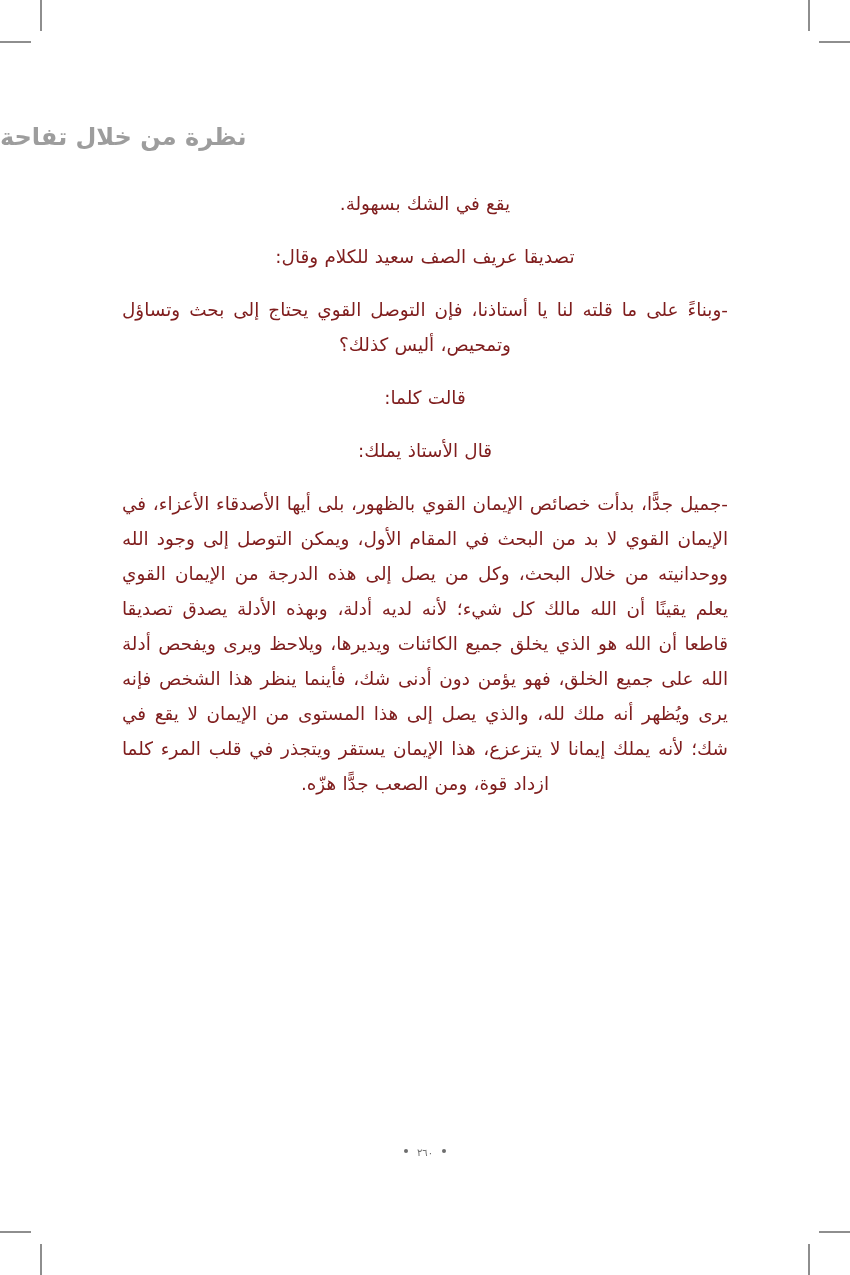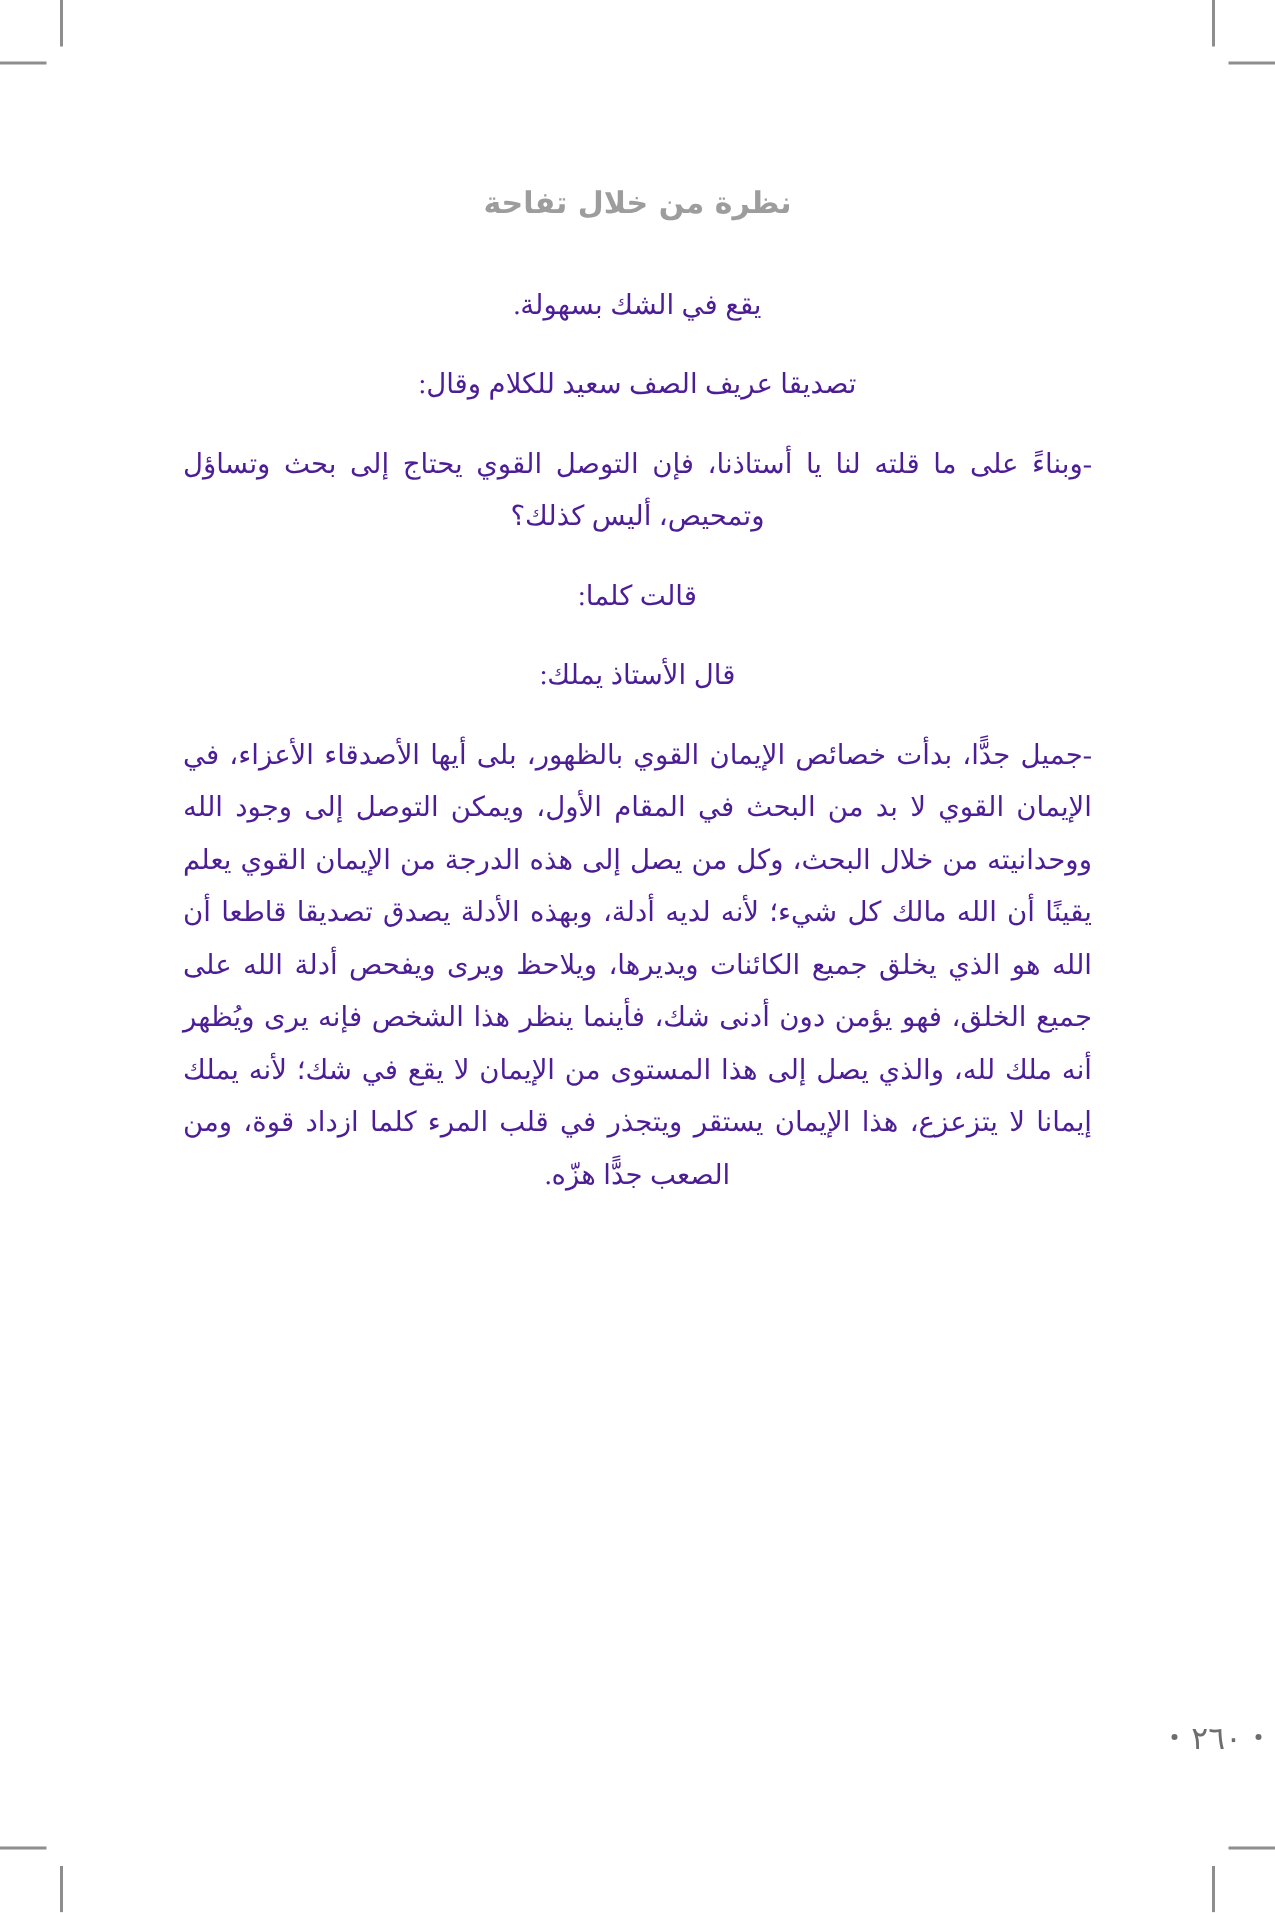--- a/index.html
+++ b/index.html
@@ -35,40 +35,39 @@
   .crop-bl-v { left: 40px;  top: 1244px; height: 31px; }
   .crop-br-h { left: 819px; top: 1231px; width: 31px;  }
   .crop-br-v { left: 808px; top: 1244px; height: 31px; }
 
   
   .running-head {
     position: absolute;
     top: 122px;
     left: 0;
     width: 850px;
-    text-align: center;
+    text-align: left;
     color: #9d9d9d;
-    font-size: 20px;
+    font-size: 24px;
     font-weight: 700;
     letter-spacing: 0;
     direction: rtl;
     line-height: 1.3;
   }
 
   
   .content {
     position: absolute;
     top: 186px;
     right: 122px;
     width: 606px;
     direction: rtl;
     text-align: justify;
     text-align-last: center;
-    color: #4c1d95;
-    font-family: Liberation Serif, serif;
+    color: #7f1d1d;
   }
 
   .para {
     font-size: 18.4px;
     line-height: 35px;
     margin: 0 0 18px 0;
     text-align: justify;
     text-justify: inter-word;
     direction: rtl;
     word-spacing: 0.02em;
@@ -82,23 +81,23 @@
   .para:last-child {
     margin-bottom: 12px;
   }
 
   
   .folio {
     position: absolute;
     top: 1146px;
     left: 0;
     width: 850px;
-    text-align: right;
+    text-align: center;
     color: #6d6d6d;
-    font-size: 21px;
+    font-size: 10px;
     direction: rtl;
   }
   .folio .dot {
     display: inline-block;
     width: 4px;
     height: 4px;
     border-radius: 50%;
     background: #6d6d6d;
     vertical-align: middle;
     margin: 0 9px 3px 9px;

